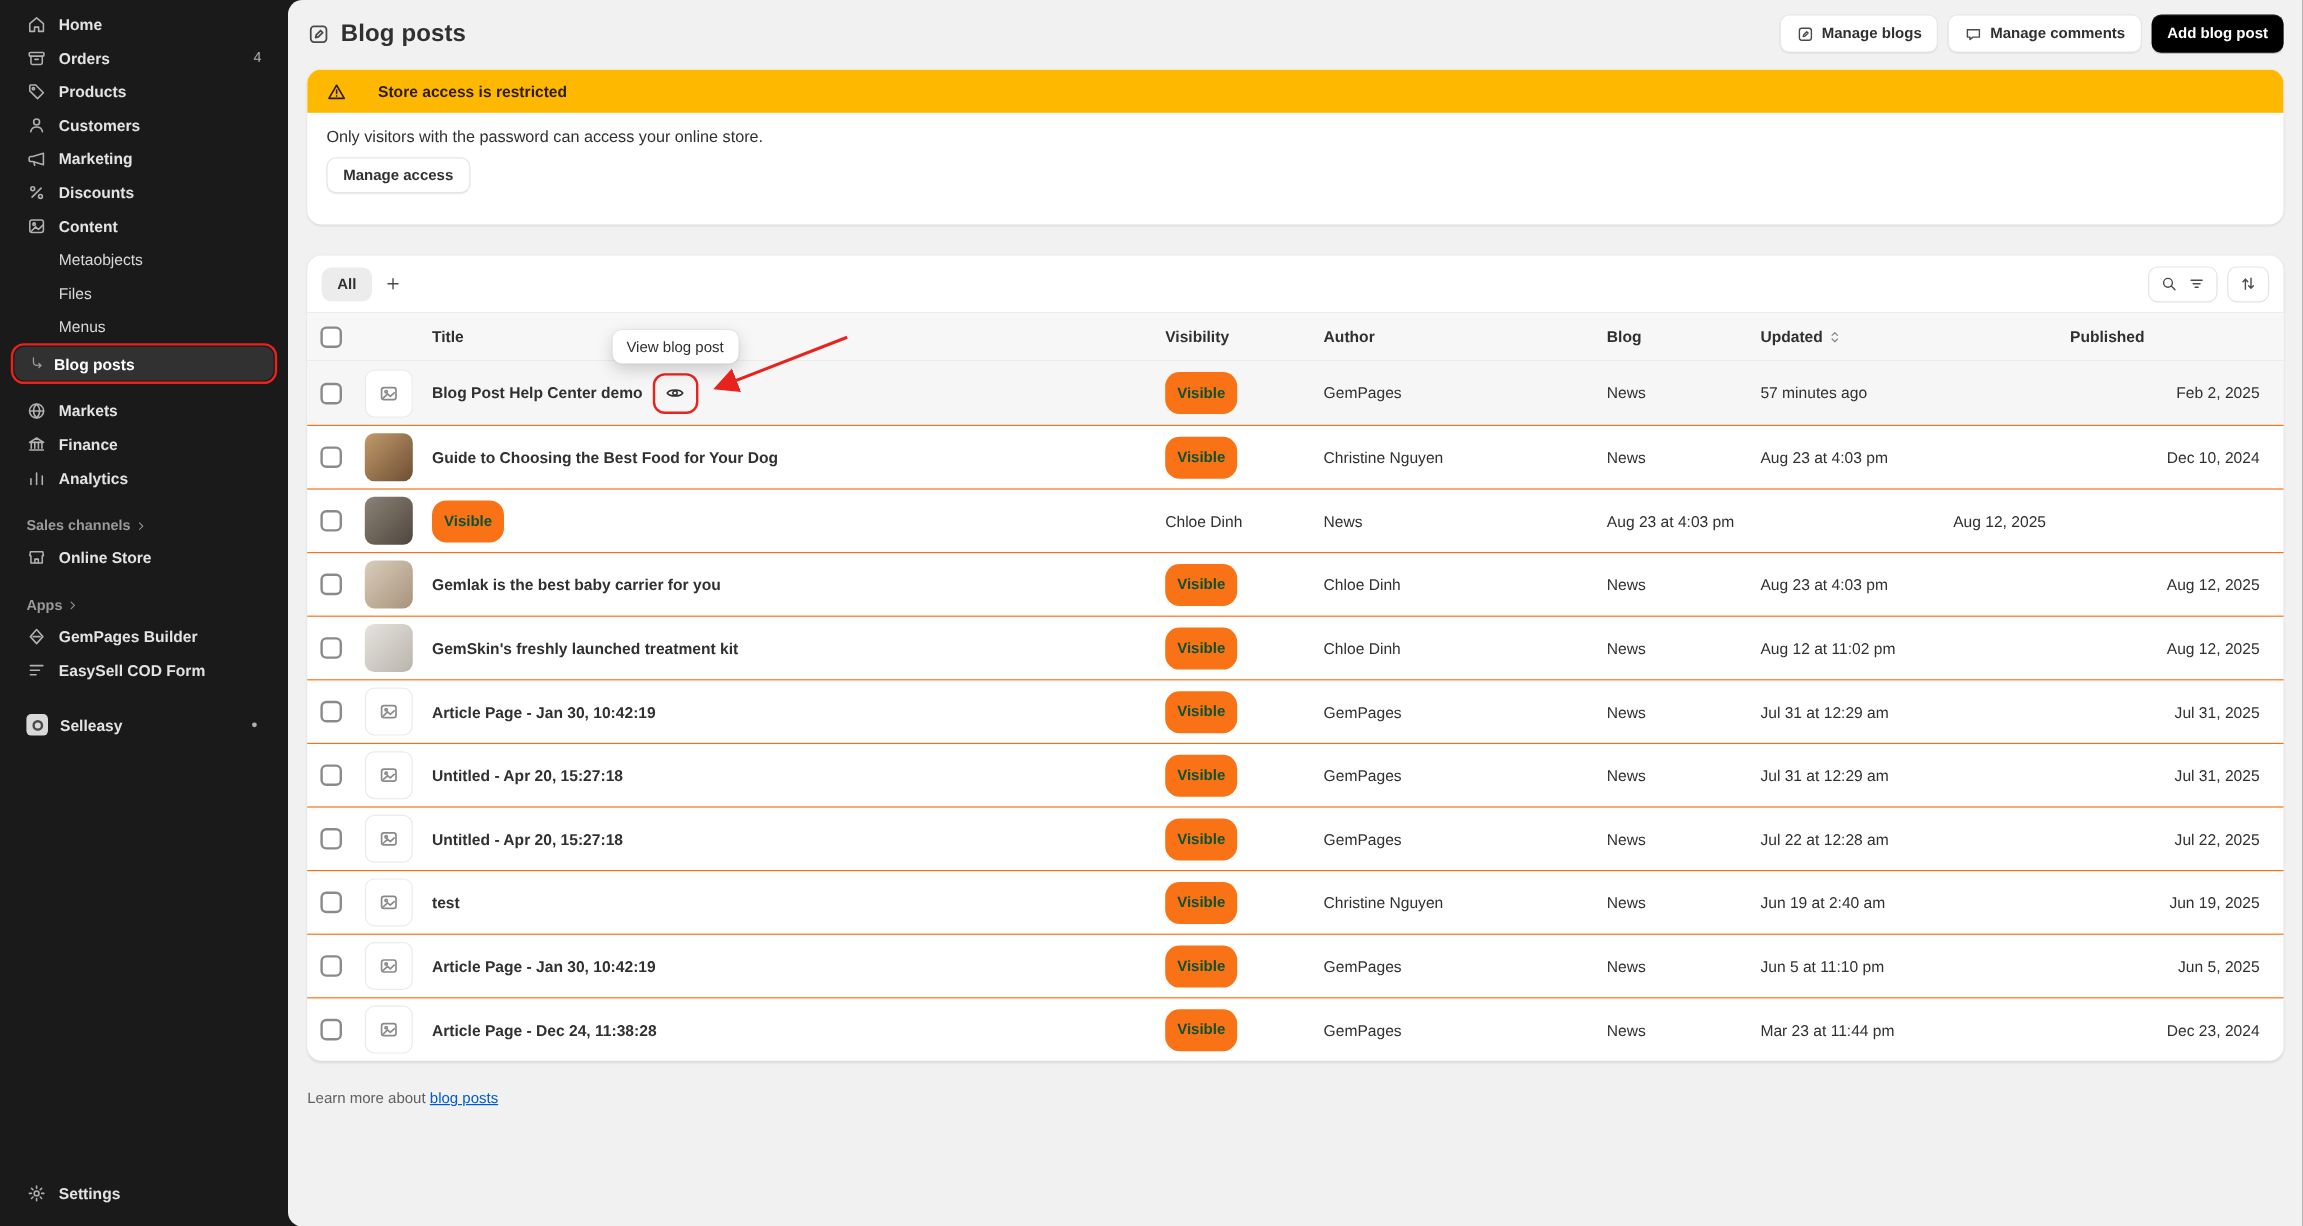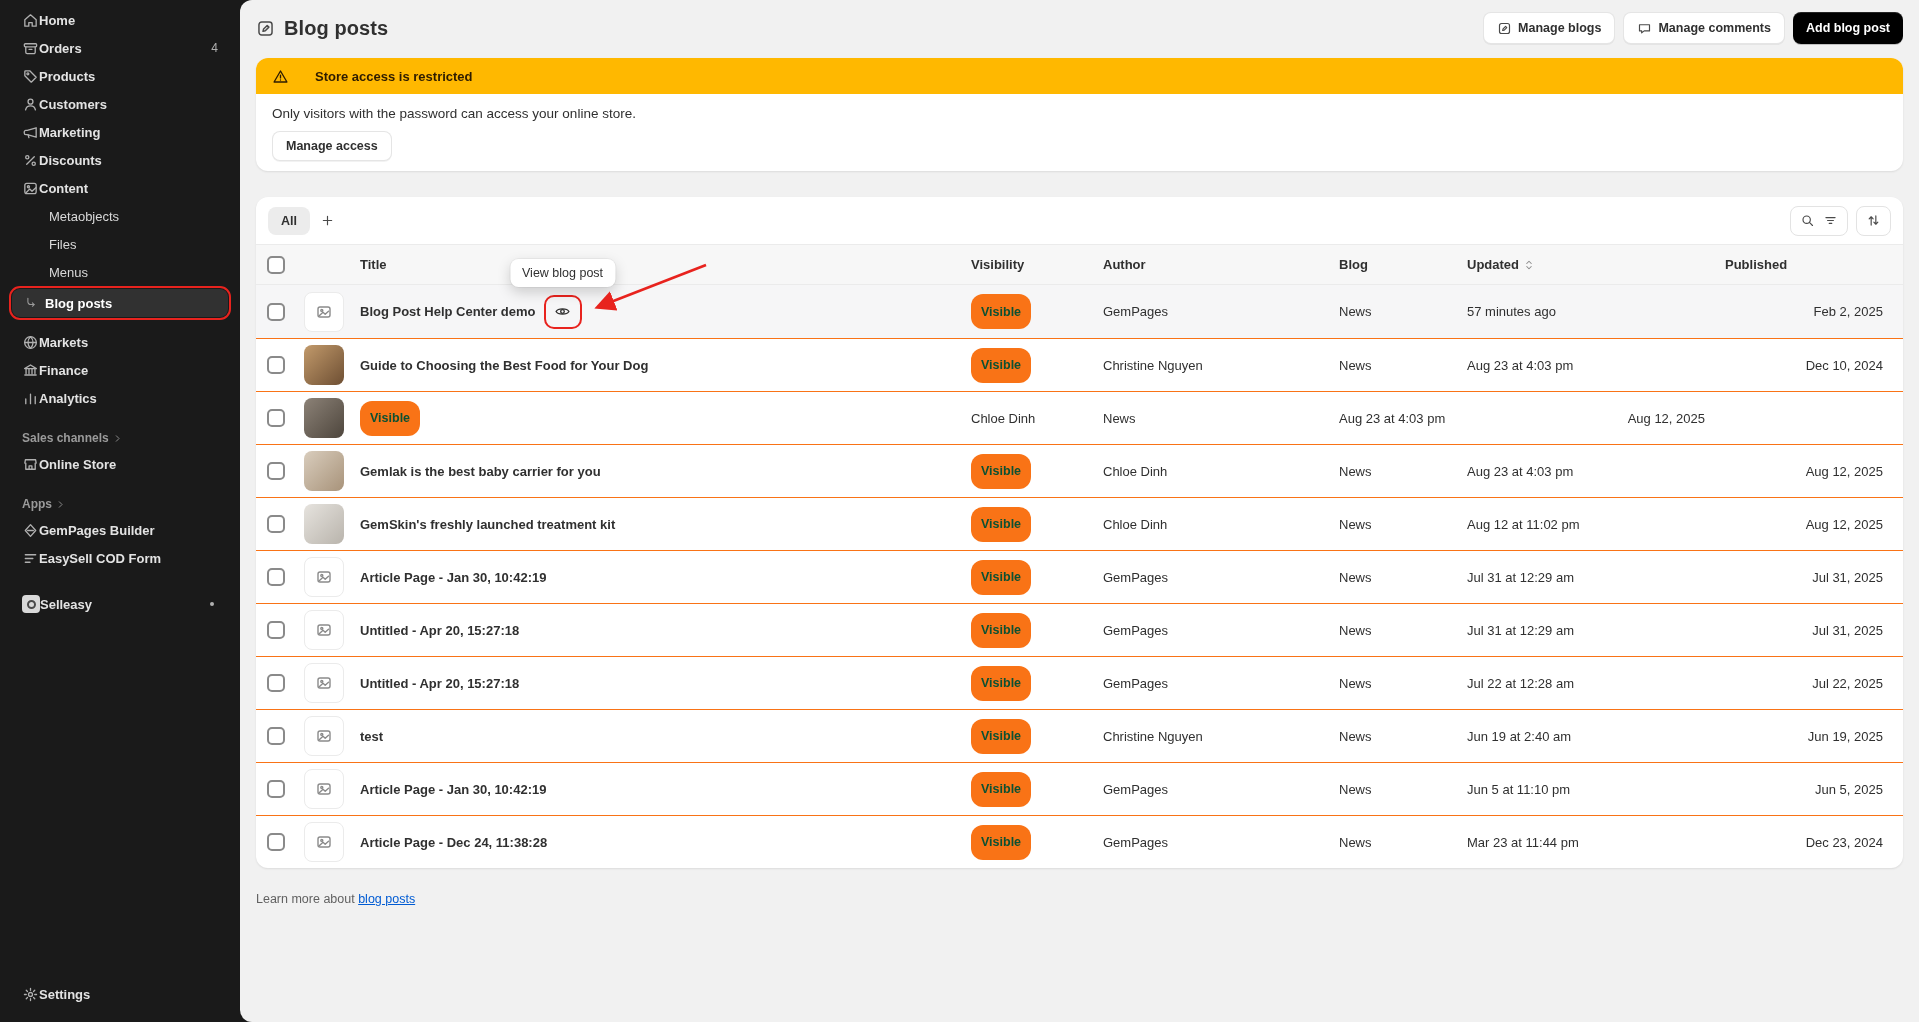--- a/index.html
+++ b/index.html
@@ -3,21 +3,21 @@
 <meta charset="utf-8">
 <style>
   *{margin:0;padding:0;box-sizing:border-box}
   html,body{width:1919px;height:1022px;overflow:hidden}
   body{background:#1a1a1a;font-family:"Liberation Sans","DejaVu Sans",sans-serif;color:#303030}
   .app{display:flex;width:100%;height:100%}
 
   
   .sidebar{flex:0 0 240px;background:#1a1a1a;color:#e3e3e3;display:flex;flex-direction:column;height:100%}
   .nav{padding:6px 12px 0}
-  .nav-item{height:28px;display:flex;align-items:center;gap:0;padding:0 10px;border-radius:8px;font-size:13px;font-weight:600;color:#e3e3e3;cursor:pointer}
+  .nav-item{height:28px;display:flex;align-items:center;gap:10px;padding:0 10px;border-radius:8px;font-size:13px;font-weight:600;color:#e3e3e3;cursor:pointer}
   .nav-item svg{width:17px;height:17px;color:#b0b0b0;flex:0 0 17px}
   .nav-badge{margin-left:auto;font-size:12px;font-weight:500;color:#b0b0b0}
   .nav-sub-item{height:28px;display:flex;align-items:center;padding-left:37px;border-radius:8px;font-size:13px;font-weight:500;color:#d9d9d9;cursor:pointer}
   .nav-sub-item.selected{padding-left:12px;gap:7px;font-weight:700;color:#fff;background:rgba(255,255,255,.1);outline:2px solid #e8231e;outline-offset:1px;margin:3px 0}
   .nav-sub-item.selected svg{width:14px;height:14px;color:#9a9a9a}
   .gap-sm{height:8px}
   .section-label{display:flex;align-items:center;gap:3px;color:#9a9a9a;font-size:12px;font-weight:600;padding:0 10px;height:24px;margin-top:14px;cursor:pointer}
   .section-label svg{width:11px;height:11px;color:#9a9a9a}
   .pinned{margin-top:18px}
   .logo-sq{width:18px;height:18px;border-radius:4px;background:#d9d9d9;display:flex;align-items:center;justify-content:center;flex:0 0 18px}
@@ -34,21 +34,21 @@
   .header-actions{margin-left:auto;display:flex;align-items:center;gap:8px}
   .btn{display:inline-flex;align-items:center;justify-content:center;gap:6px;height:32px;padding:0 13px;border-radius:8px;font-size:12.5px;font-weight:600;cursor:pointer;border:none;font-family:inherit}
   .btn-secondary{background:#ffffff;color:#303030;border:1px solid rgba(0,0,0,.1);box-shadow:0 1px 0 rgba(0,0,0,.05)}
   .btn-secondary svg{width:15px;height:15px;color:#4a4a4a}
   .btn-primary{background:#000000;color:#fff;box-shadow:inset 0 1px 0 rgba(255,255,255,.14),0 1px 0 rgba(0,0,0,.2)}
 
   
   .banner{margin-top:2px;background:#fff;border-radius:12px;overflow:hidden;box-shadow:0 1px 2px rgba(26,26,26,.1)}
   .banner-band{height:36px;background:#ffb800;display:flex;align-items:center;gap:26px;padding:0 16px;font-size:13px;font-weight:650;color:#2e1c00}
   .banner-band svg{width:17px;height:17px;color:#2e1c00}
-  .banner-body{padding:12px 16px 10px}
+  .banner-body{padding:12px 16px 26px}
   .banner-text{font-size:13.5px;color:#303030}
   .banner-body .btn{margin-top:10px;height:30px}
 
   
   .card{margin-top:26px;background:#fff;border-radius:12px;box-shadow:0 1px 2px rgba(26,26,26,.1);overflow:visible}
   .card-toolbar{height:48px;display:flex;align-items:center;padding:0 12px;border-bottom:1px solid #ebebeb}
   .tab-pill{height:28px;display:inline-flex;align-items:center;padding:0 13px;border-radius:8px;background:#ececec;font-size:12.5px;font-weight:650;color:#303030;cursor:pointer}
   .icon-btn-plain{width:28px;height:28px;display:inline-flex;align-items:center;justify-content:center;border:none;background:transparent;border-radius:8px;cursor:pointer;color:#4a4a4a;margin-left:4px}
   .icon-btn-plain svg{width:15px;height:15px}
   .toolbar-right{margin-left:auto;display:flex;gap:8px}

